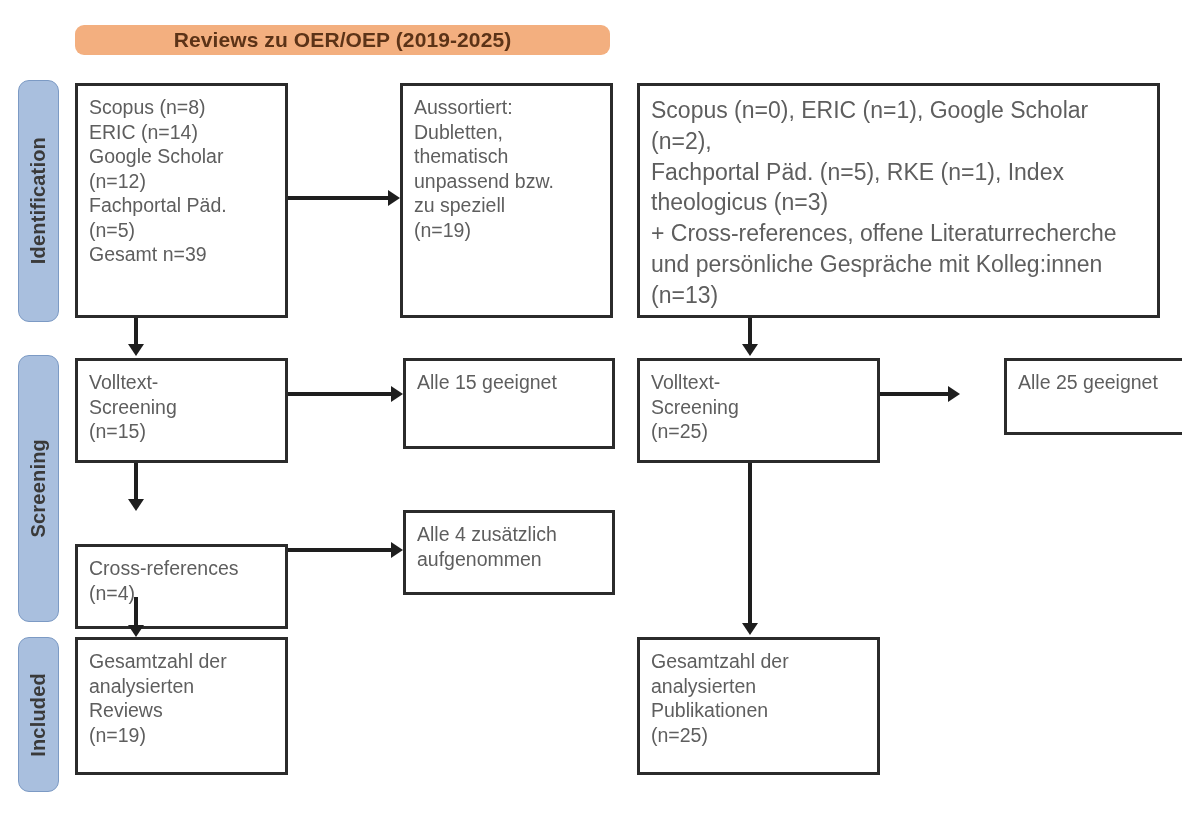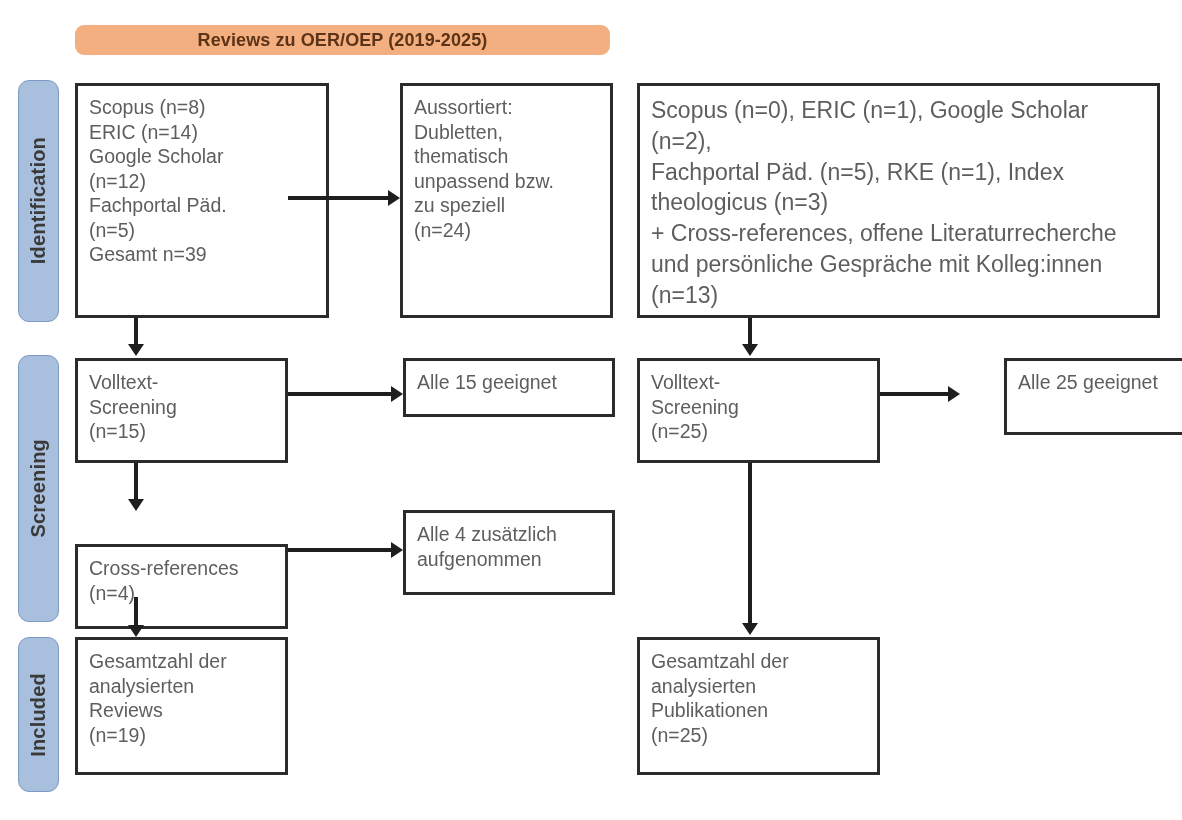--- a/index.html
+++ b/index.html
@@ -13,21 +13,21 @@
   }
   #stage{position:relative;width:1182px;height:820px;}
 
   
   .banner{
     position:absolute;
     background:#F3AF7F;
     border-radius:9px;
     color:#5C3317;
     font-weight:bold;
-    font-size:18px;
+    font-size:21px;
     display:flex;align-items:center;justify-content:center;
     letter-spacing:.1px;
     white-space:nowrap;
   }
 
   
   .phase{
     position:absolute;
     background:#A9BFDE;
     border:1px solid #7C9AC4;
@@ -90,40 +90,40 @@
   </div>
 
   <div class="phase" style="left:18px;top:355px;width:39px;height:265px;">
     <span>Screening</span>
   </div>
 
   <div class="phase" style="left:18px;top:637px;width:39px;height:153px;">
     <span>Included</span>
   </div>
 
-  <div class="box tight" style="left:75px;top:83px;width:254px;height:235px;">Scopus (n=8)
+  <div class="box tight" style="left:75px;top:83px;width:213px;height:235px;">Scopus (n=8)
 ERIC (n=14)
 Google Scholar
 (n=12)
 Fachportal Päd.
 (n=5)
 Gesamt n=39</div>
 
   <div class="box tight" style="left:400px;top:83px;width:213px;height:235px;">Aussortiert:
 Dubletten,
 thematisch
 unpassend bzw.
 zu speziell
-(n=24)</div>
+(n=19)</div>
 
   <div class="box tight" style="left:75px;top:358px;width:213px;height:105px;">Volltext-
 Screening
 (n=15)</div>
 
-  <div class="box" style="left:403px;top:358px;width:212px;height:59px;">Alle 15 geeignet</div>
+  <div class="box" style="left:403px;top:358px;width:212px;height:91px;">Alle 15 geeignet</div>
 
   <div class="box tight" style="left:75px;top:512px;width:213px;height:85px;margin-top:32px;">Cross-references
 (n=4)</div>
 
   <div class="box tight" style="left:403px;top:510px;width:212px;height:85px;">Alle 4 zusätzlich
 aufgenommen</div>
 
   <div class="box tight" style="left:75px;top:637px;width:213px;height:138px;">Gesamtzahl der
 analysierten
 Reviews

